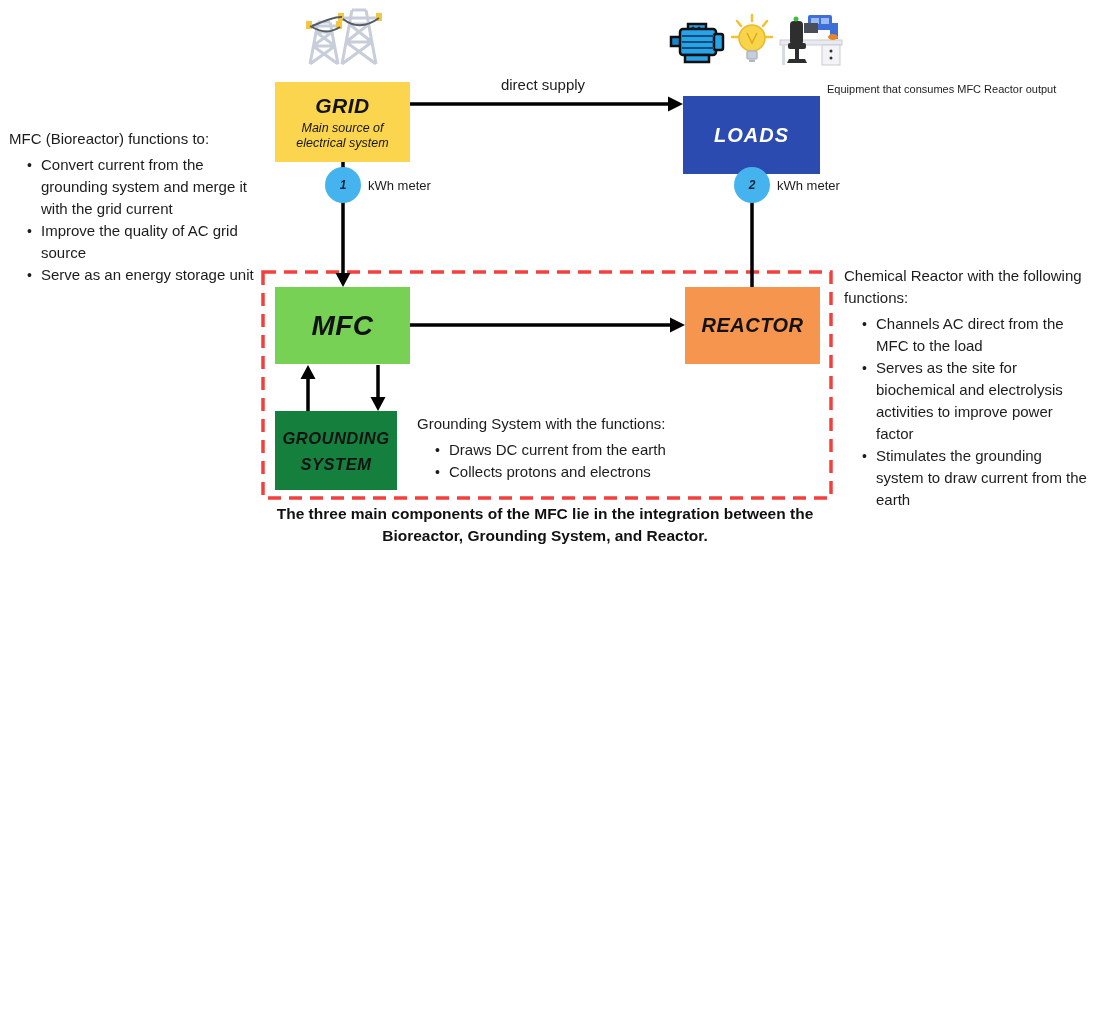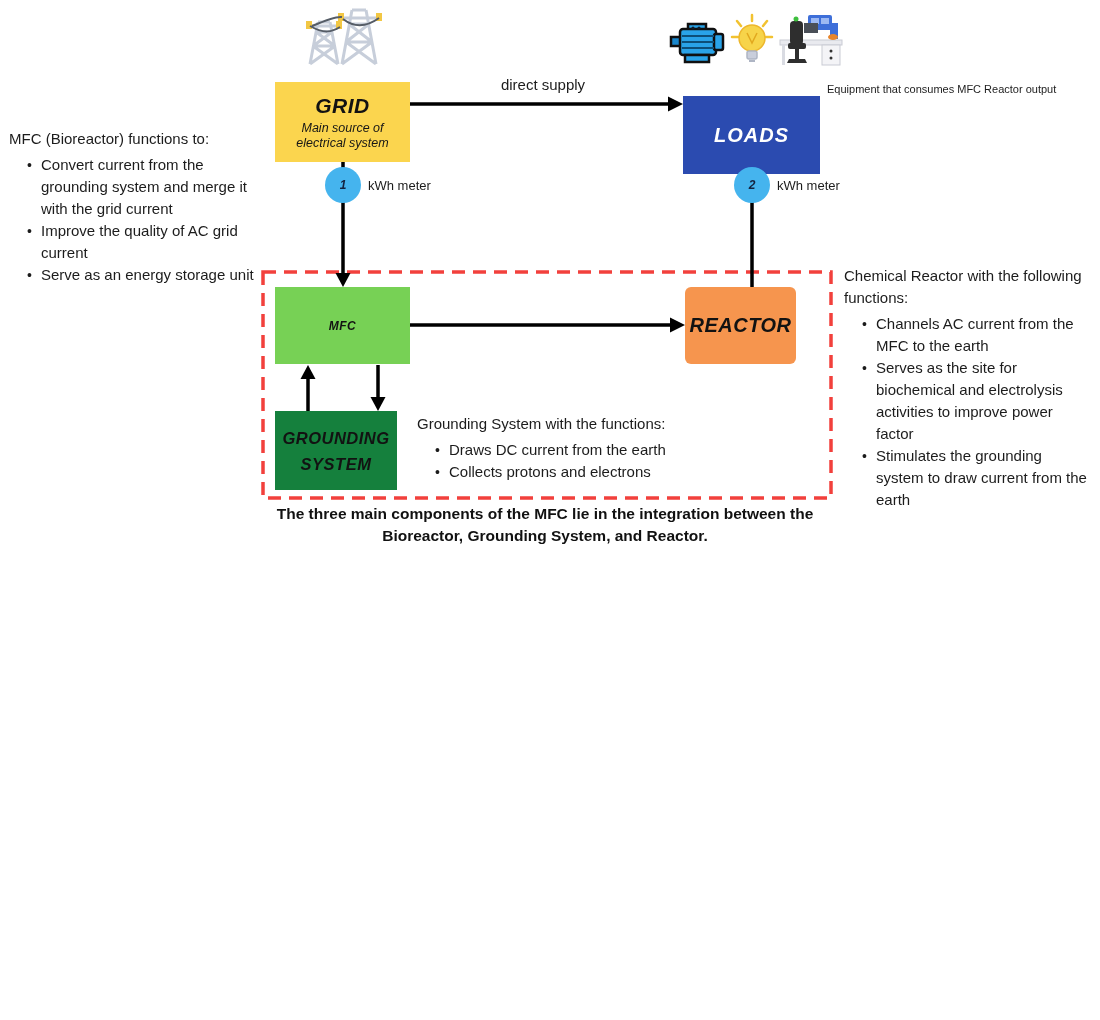--- a/index.html
+++ b/index.html
@@ -15,22 +15,22 @@
     position:absolute;display:flex;flex-direction:column;align-items:center;justify-content:center;
     text-align:center;
   }
   .node .label{font-weight:bold;font-style:italic;color:#121212;letter-spacing:.5px;}
   .grid-box{left:275px;top:65px;width:135px;height:80px;background:#FBD54E;margin-top:17px;}
   .grid-box .label{font-size:21px;}
   .grid-box .subtitle{font-style:italic;font-size:12.5px;line-height:15px;margin-top:3px;width:122px;color:#161616;}
   .loads-box{left:683px;top:65px;width:137px;height:78px;background:#2B4BB0;margin-top:31px;}
   .loads-box .label{color:#ffffff;font-size:20px;letter-spacing:1px;}
   .mfc-box{left:275px;top:287px;width:135px;height:77px;background:#77D155;}
-  .mfc-box .label{font-size:12px;}
-  .reactor-box{left:685px;top:287px;width:111px;height:77px;background:#F6954E;border-radius:6px;}
+  .mfc-box .label{font-size:28px;}
+  .reactor-box{left:685px;top:287px;width:135px;height:77px;background:#F6954E;}
   .reactor-box .label{font-size:20px;}
   .grounding-box{left:275px;top:411px;width:122px;height:79px;background:#15803d;}
   .grounding-box .label{font-size:16.5px;line-height:26px;width:125px;}
 
   
   .meter{
     position:absolute;width:36px;height:36px;border-radius:50%;background:#45B4EE;
     display:flex;align-items:center;justify-content:center;
     font-weight:bold;font-style:italic;font-size:12px;color:#14233f;
   }
@@ -163,21 +163,21 @@
   <div class="meter" style="left:325px;top:167px">1</div>
   <div class="meter-label" style="left:368px;top:178px">kWh meter</div>
 
   <div class="meter" style="left:734px;top:167px">2</div>
   <div class="meter-label" style="left:777px;top:178px">kWh meter</div>
 
   <div class="panel" style="left:5px;top:124px;width:258px">
     <p class="p-title">MFC (Bioreactor) functions to:</p>
     <ul>
       <li>Convert current from the grounding system and merge it with the grid current</li>
-      <li>Improve the quality of AC grid current</li>
+      <li>Improve the quality of AC grid source</li>
       <li>Serve as an energy storage unit</li>
     </ul>
   </div>
 
   <div class="node mfc-box">
     <div class="label">MFC</div>
   </div>
   <div class="node reactor-box">
     <div class="label">REACTOR</div>
   </div>
@@ -189,21 +189,21 @@
     <p class="p-title">Grounding System with the functions:</p>
     <ul>
       <li>Draws DC current from the earth</li>
       <li>Collects protons and electrons</li>
     </ul>
   </div>
 
   <div class="panel" style="left:840px;top:261px;width:252px">
     <p class="p-title">Chemical Reactor with the following functions:</p>
     <ul>
-      <li>Channels AC current from the MFC to the earth</li>
+      <li>Channels AC direct from the MFC to the load</li>
       <li>Serves as the site for biochemical and electrolysis activities to improve power factor</li>
       <li>Stimulates the grounding system to draw current from the earth</li>
     </ul>
   </div>
 
   <div class="caption">The three main components of the MFC lie in the integration between the Bioreactor, Grounding System, and Reactor.</div>
 
 </div>
 
 </body></html>

